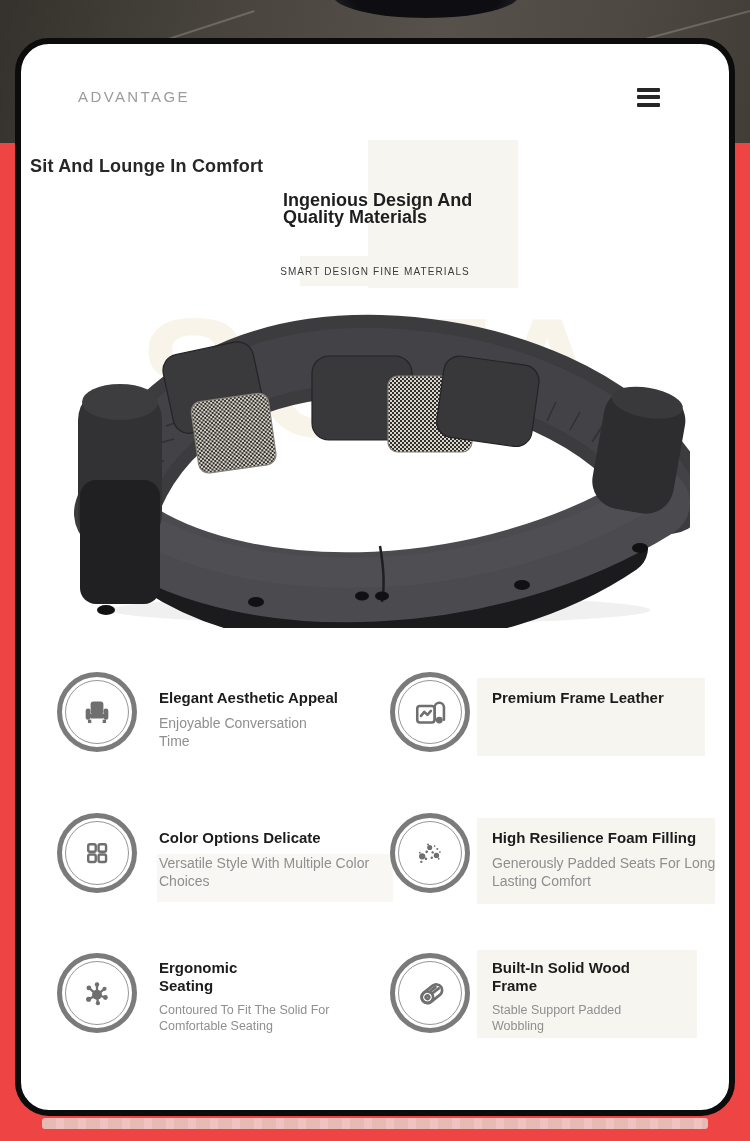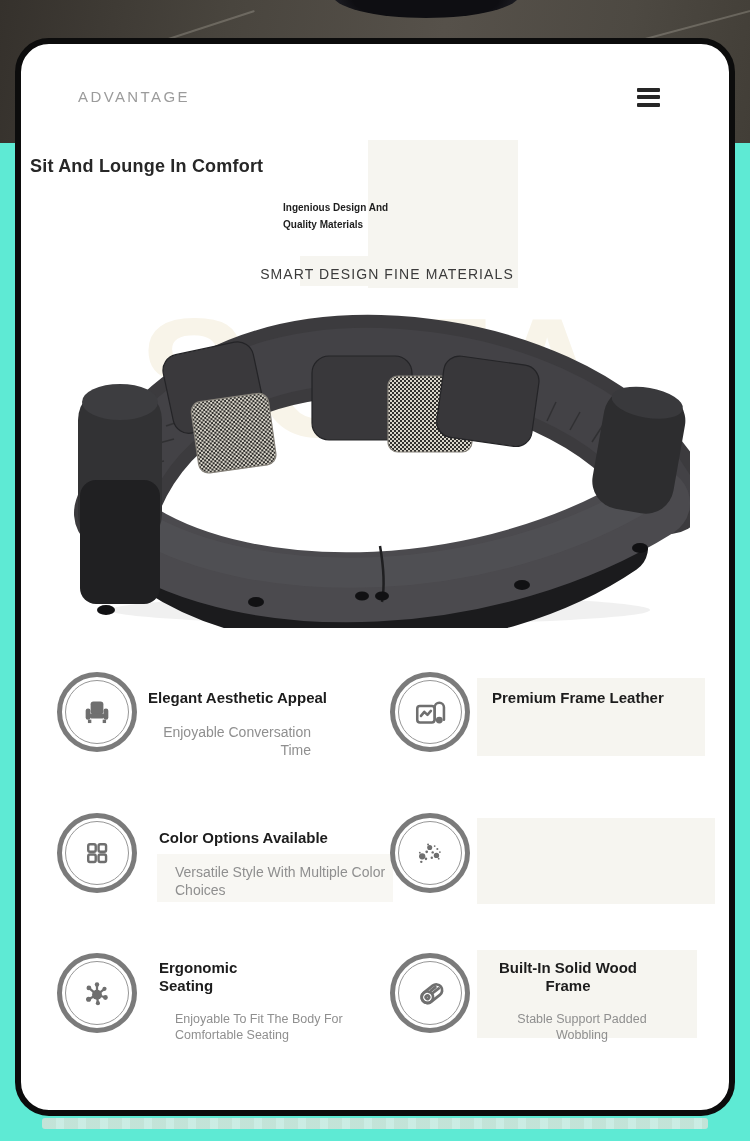--- a/index.html
+++ b/index.html
@@ -1,17 +1,17 @@
 <!DOCTYPE html>
 <html><head>
 <meta charset="utf-8">
 <style>
   html,body{margin:0;padding:0;background:#efede9;}
   .stage{position:relative;width:750px;height:1141px;overflow:hidden;
-         background:#5eead4;font-family:"Liberation Sans",sans-serif;}
+         background:#ef4444;font-family:"Liberation Sans",sans-serif;}
 
   
   .photo{position:absolute;left:0;top:0;width:750px;height:143px;overflow:hidden;
          background:linear-gradient(100deg,#35312c 0%,#49453e 30%,#56514a 58%,#4d4942 82%,#423e37 100%);}
   .photo .disc{position:absolute;left:332px;top:-30px;width:188px;height:48px;border-radius:50%;
          background:radial-gradient(ellipse at 50% 60%, #0e0e12 55%, #2e2e36 85%, #4a4a52 100%);}
   .streak{position:absolute;height:2px;background:rgba(235,230,220,.22);border-radius:2px;}
   .s1{width:220px;left:40px;top:44px;transform:rotate(-18deg);}
   .s2{width:150px;left:430px;top:86px;transform:rotate(-30deg);}
   .s3{width:180px;left:600px;top:26px;transform:rotate(-15deg);}
@@ -34,44 +34,44 @@
   .shade{position:absolute;background:#f6f5f0;}
   .sh-title{left:347px;top:96px;width:150px;height:148px;}
   .sh-tag{left:279px;top:212px;width:178px;height:30px;}
   .sh-r1{left:456px;top:634px;width:228px;height:78px;}
   .sh-r2{left:456px;top:774px;width:238px;height:86px;}
   .sh-r3{left:456px;top:906px;width:220px;height:88px;}
   .sh-l2{left:136px;top:810px;width:236px;height:48px;background:#f8f7f3;}
 
   .title{position:absolute;left:0;top:112px;width:100%;text-align:left;
          transform:translateX(9px);font-size:18px;font-weight:700;color:#272727;letter-spacing:.2px;}
-  .subtitle{position:absolute;left:262px;top:156px;font-size:10px;font-weight:700;
+  .subtitle{position:absolute;left:262px;top:148px;font-size:18px;font-weight:700;
             color:#1e1e1e;line-height:16.5px;}
   .tagline{position:absolute;left:0;top:222px;width:100%;text-align:center;
-           font-size:14px;letter-spacing:1.1px;color:#3b3b3b;font-weight:500;margin-left:12px;}
+           font-size:10px;letter-spacing:1.1px;color:#3b3b3b;font-weight:500;}
 
   .watermark{position:absolute;left:0;top:250px;width:100%;text-align:center;
              font-size:168px;font-weight:800;letter-spacing:4px;line-height:1;
              color:#f8f4e9;z-index:0;}
   .sofa{position:absolute;left:39px;top:254px;z-index:1;}
 
   
   .badge{position:absolute;width:70px;height:70px;border:5px solid #7b7b7b;border-radius:50%;
          background:#fff;display:flex;align-items:center;justify-content:center;z-index:3;}
   .badge:after{content:"";position:absolute;inset:3px;border:1px solid #979797;border-radius:50%;}
   .b1{left:36px;top:628px;}  .b2{left:369px;top:628px;}
   .b3{left:36px;top:769px;}  .b4{left:369px;top:769px;}
   .b5{left:36px;top:909px;}  .b6{left:369px;top:909px;}
 
   .ft{position:absolute;z-index:3;}
   .ft h3{margin:0 0 7px 0;font-size:15px;font-weight:700;color:#1c1c1c;line-height:1.2;}
-  .ft p{margin:16px;font-size:14px;color:#8f8f8f;line-height:1.3;}
-  .t1{left:124px;top:645px;text-align:right;} .t2{left:471px;top:645px;}
+  .ft p{margin:0;font-size:14px;color:#8f8f8f;line-height:1.3;}
+  .t1{left:138px;top:645px;} .t2{left:471px;top:645px;}
   .t3{left:138px;top:785px;} .t4{left:471px;top:785px;}
-  .t5{left:138px;top:915px;} .t6{left:471px;top:915px;text-align:center;}
+  .t5{left:138px;top:915px;} .t6{left:471px;top:915px;}
   .t1 p{max-width:150px;} .t2 p{max-width:200px;}
   .t3 p{max-width:215px;} .t4 p{max-width:238px;}
   .t5 h3{max-width:110px;} .t5 p{max-width:192px;font-size:12.5px;}
   .t6 h3{max-width:152px;} .t6 p{max-width:148px;font-size:12.5px;}
 </style>
 </head>
 <body>
 
 <div class="stage">
 
@@ -271,26 +271,30 @@
     </div>
 
     <div class="ft t1">
       <h3>Elegant Aesthetic Appeal</h3>
       <p>Enjoyable Conversation Time</p>
     </div>
     <div class="ft t2">
       <h3>Premium Frame Leather</h3>
     </div>
     <div class="ft t3">
-      <h3>Color Options Available</h3>
+      <h3>Color Options Delicate</h3>
       <p>Versatile Style With Multiple Color Choices</p>
+    </div>
+    <div class="ft t4">
+      <h3>High Resilience Foam Filling</h3>
+      <p>Generously Padded Seats For Long Lasting Comfort</p>
     </div>
     <div class="ft t5">
       <h3>Ergonomic Seating</h3>
-      <p>Enjoyable To Fit The Body For Comfortable Seating</p>
+      <p>Contoured To Fit The Solid For Comfortable Seating</p>
     </div>
     <div class="ft t6">
       <h3>Built-In Solid Wood Frame</h3>
       <p>Stable Support Padded Wobbling</p>
     </div>
 
   </div>
 </div>
 
 </body></html>

